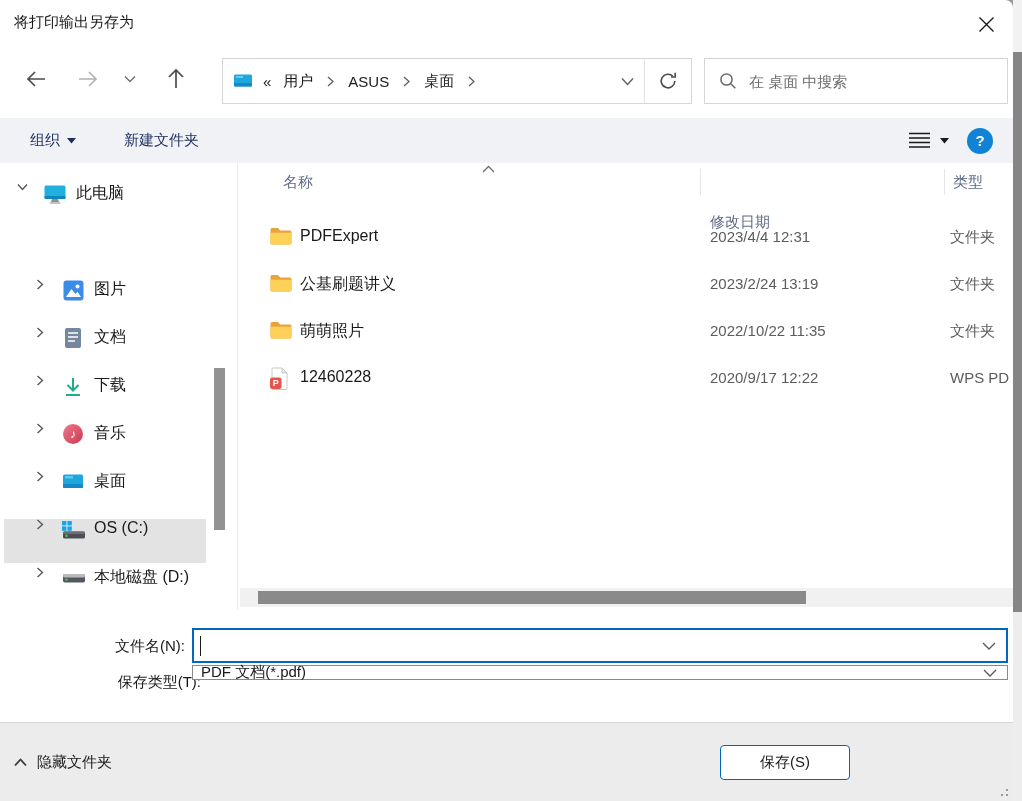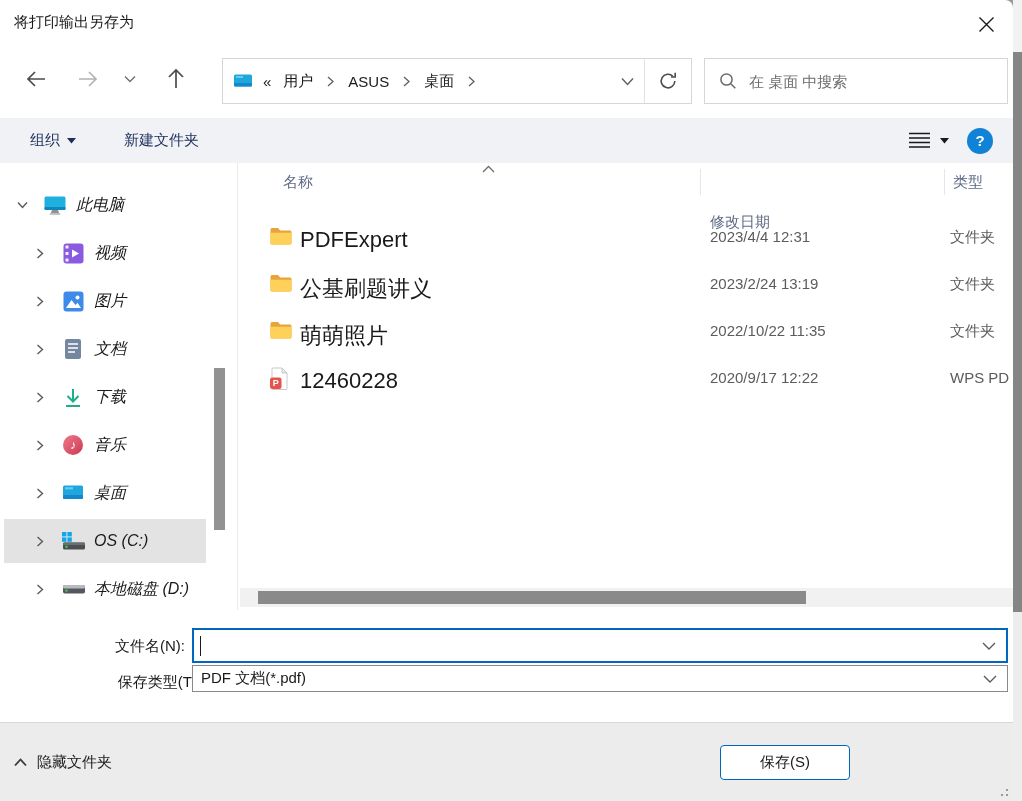--- a/index.html
+++ b/index.html
@@ -34,53 +34,53 @@
   .tb-item { display:flex; align-items:center; gap:7px; cursor:pointer; }
   .tb-organize { margin-left:30px; }
   .tb-newfolder { margin-left:48px; }
   .tb-right { position:absolute; right:20px; top:0; height:45px; display:flex; align-items:center; gap:18px; }
   .tb-view { display:flex; align-items:center; gap:9px; cursor:pointer; }
   .help-btn { width:26px; height:26px; border-radius:50%; background:#1183d6; color:#fff; font-size:15px; font-weight:bold; display:flex; align-items:center; justify-content:center; cursor:pointer; }
 
   
   .bodyarea { position:absolute; left:0; top:163px; width:1013px; height:447px; background:#fff; }
   .sidebar { position:absolute; left:0; top:0; width:210px; height:100%; overflow:hidden; }
-  .side-item { position:absolute; left:4px; width:202px; height:44px; display:flex; align-items:center; cursor:pointer;font-style:italic; }
+  .side-item { position:absolute; left:4px; width:202px; height:44px; display:flex; align-items:flex-start; cursor:pointer; }
   .side-item.sel { background:#e3e3e3; }
   .side-chev { width:12px; display:flex; justify-content:center; }
   .side-icon { width:26px; height:22px; display:flex; align-items:center; justify-content:center; margin-left:14px; }
   .side-label { margin-left:8px; font-size:16px; white-space:nowrap; }
   .side-item.root .side-chev { margin-left:12px; }
   .side-item.child .side-chev { margin-left:30px; }
   .side-scroll { position:absolute; left:213px; top:0; width:13px; height:100%; }
   .side-thumb { position:absolute; left:1px; top:205px; width:11px; height:162px; background:#929292; }
   .v-divider { position:absolute; left:237px; top:0; width:1px; height:100%; background:#eaeaea; }
 
   .filelist { position:absolute; left:240px; top:0; width:773px; height:100%; overflow:hidden; }
   .lh { position:absolute; top:0; height:38px; display:flex; align-items:center; font-size:15px; color:#5f6b85; cursor:pointer; }
   .lh-name { left:43px; } .lh-date { left:470px;margin-top:40px; } .lh-type { left:713px; }
   .sort-chev { position:absolute; left:242px; top:2px; }
   .col-div { position:absolute; top:6px; width:1px; height:26px; background:#e6e6e6; }
   .col-div1 { left:460px; } .col-div2 { left:704px; }
   .frow { position:absolute; left:0; width:100%; height:47px; cursor:pointer; }
   .frow .ficon { position:absolute; left:29px; top:12px; }
-  .frow .fname { position:absolute; left:60px; top:13px; font-size:22px; color:#191919; white-space:nowrap; }
+  .frow .fname { position:absolute; left:60px; top:13px; font-size:16px; color:#191919; white-space:nowrap; }
   .frow .fdate { position:absolute; left:470px; top:14px; font-size:15px; color:#5c5c5c; white-space:nowrap; }
   .frow .ftype { position:absolute; left:710px; top:14px; font-size:15px; color:#5c5c5c; white-space:nowrap; }
 
   .hscroll { position:absolute; left:240px; top:588px; width:773px; height:19px; background:#f1f1f1; }
   .hthumb { position:absolute; left:18px; top:3px; width:548px; height:13px; background:#8a8a8a; }
 
   
   .fields { position:absolute; left:0; top:610px; width:1013px; height:112px; background:#fff; }
   .f-label { position:absolute; left:0; width:185px; text-align:right; font-size:15px; }
   .fname-label { top:27px; } .ftype-label { top:63px;margin-left:16px; }
   .fname-input { position:absolute; left:192px; top:18px; width:816px; height:35px; border:2px solid #0067c0; background:#fff; display:flex; align-items:center; }
   .caret-bar { width:1px; height:20px; background:#1a1a1a; margin-left:6px; }
-  .ftype-box { position:absolute; left:192px; top:55px; width:816px; height:27px; border:1px solid #898989; background:#fff; display:flex; align-items:center; font-size:15px; padding-left:8px; cursor:pointer; }
+  .ftype-box { position:absolute; left:192px; top:55px; width:816px; height:15px; border:1px solid #898989; background:#fff; display:flex; align-items:center; font-size:15px; padding-left:8px; cursor:pointer; }
   .field-chev { position:absolute; right:10px; top:50%; transform:translateY(-50%); }
 
   
   .bottombar { position:absolute; left:0; top:722px; width:1013px; height:79px; background:#ececec; border-top:1px solid #d9d9d9; }
   .hidefolders { position:absolute; left:14px; top:30px; display:flex; align-items:center; gap:10px; font-size:15px; cursor:pointer; }
   .btn { position:absolute; top:22px; height:35px; background:#fff; border-radius:4px; font-size:15px; display:flex; align-items:center; justify-content:center; cursor:pointer; font-family:inherit;margin-left:8px; }
   .btn-save { left:712px; width:130px; border:1px solid #0067c0; }
   .btn-cancel { left:858px; width:142px; border:1px solid #d2d2d2; }
   .grip { position:absolute; right:5px; bottom:5px; width:10px; height:10px; }
   .grip i { position:absolute; width:2px; height:2px; background:#9a9a9a; }
@@ -236,37 +236,20 @@
           <svg width="24" height="21" viewBox="0 0 24 21">
               <rect x="1.5" y="1.5" width="21" height="13.5" rx="1.5" fill="#1fb0e0"></rect>
               <rect x="1.5" y="12" width="21" height="3" rx="1" fill="#0f86b8"></rect>
               <path d="M9 15 h6 l1.2 3.2 h-8.4 Z" fill="#8d9296"></path>
               <rect x="6.5" y="18.2" width="11" height="1.6" rx="0.8" fill="#b0b4b8"></rect>
             </svg>
         </span>
         <span class="side-label">此电脑</span>
       </div>
 
-      <div class="side-item child" style="top:68px">
-        <span class="side-chev">
-            <svg width="8" height="11" viewBox="0 0 8 11">
-              <path d="M1.5 1 L6.5 5.5 L1.5 10" stroke="#5a5a5a" stroke-width="1.4" fill="none"></path>
-            </svg>
-          </span>
-        <span class="side-icon">
-          <svg width="21" height="21" viewBox="0 0 21 21">
-              <rect x="0.5" y="0.5" width="20" height="20" rx="3" fill="#8a5ae0"></rect>
-              <rect x="2.5" y="2.5" width="3" height="3" fill="#fff" opacity="0.9"></rect>
-              <rect x="2.5" y="9" width="3" height="3" fill="#fff" opacity="0.9"></rect>
-              <rect x="2.5" y="15.5" width="3" height="3" fill="#fff" opacity="0.9"></rect>
-              <path d="M9 6.5 L16 10.5 L9 14.5 Z" fill="#fff"></path>
-            </svg>
-        </span>
-        <span class="side-label">视频</span>
-      </div>
 
       <div class="side-item child" style="top:116px">
         <span class="side-chev">
             <svg width="8" height="11" viewBox="0 0 8 11">
               <path d="M1.5 1 L6.5 5.5 L1.5 10" stroke="#5a5a5a" stroke-width="1.4" fill="none"></path>
             </svg>
           </span>
         <span class="side-icon">
           <svg width="21" height="21" viewBox="0 0 21 21">
               <rect x="0.5" y="0.5" width="20" height="20" rx="3" fill="#3d8be8"></rect>

